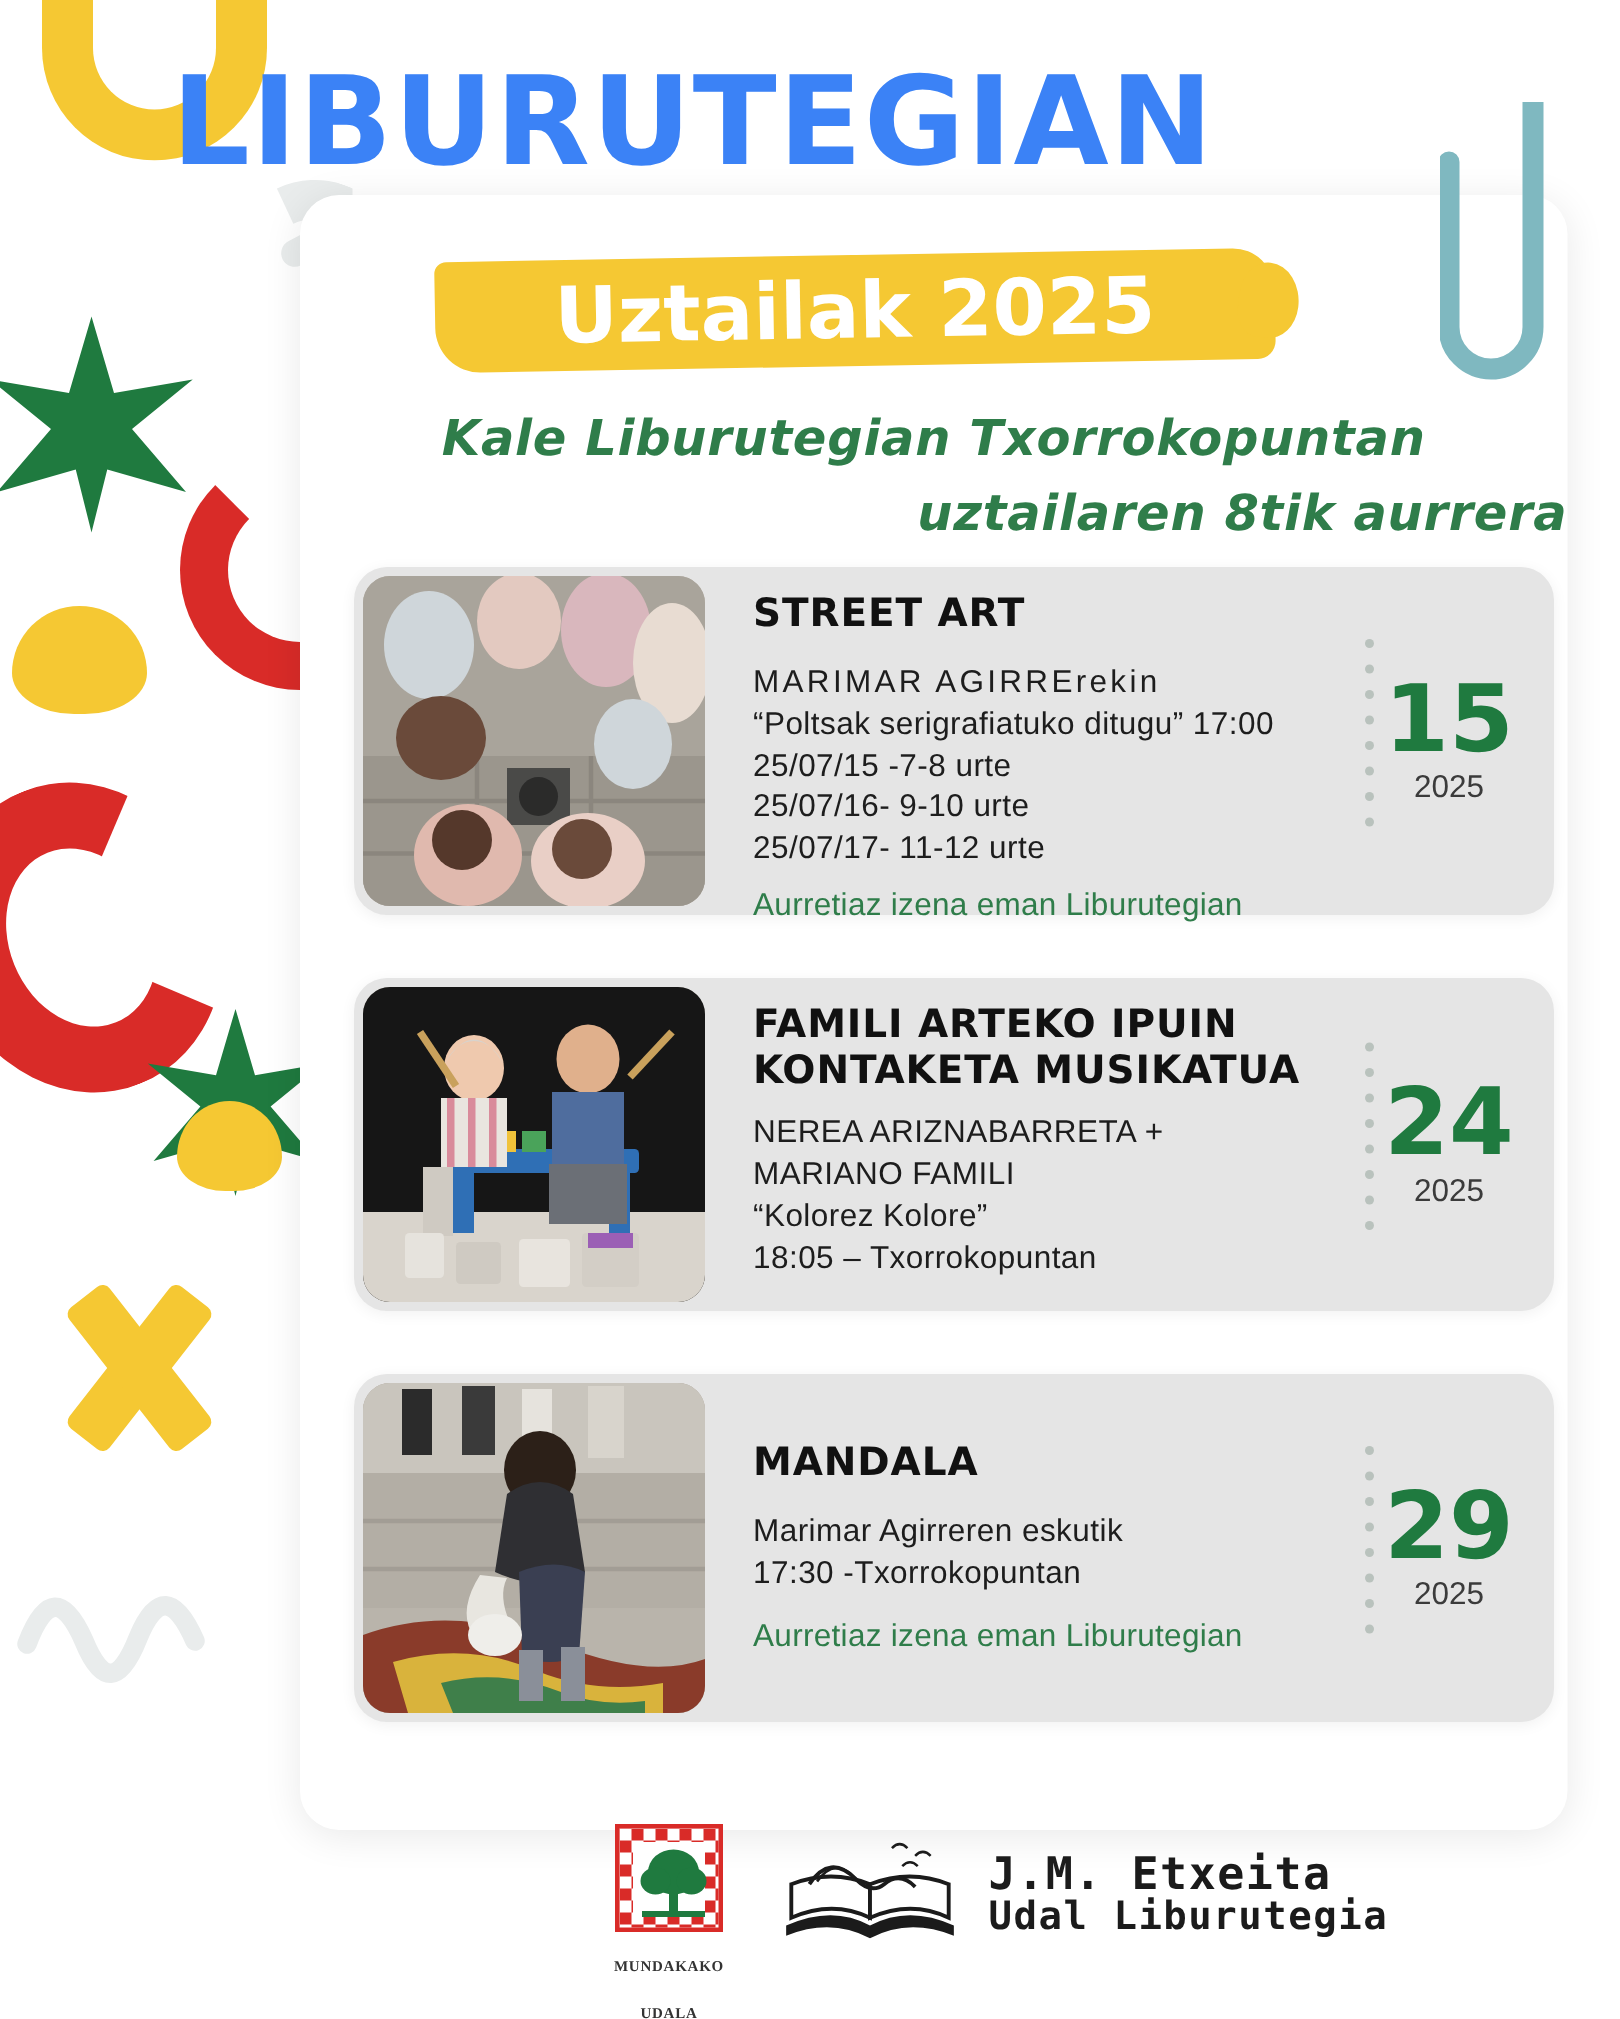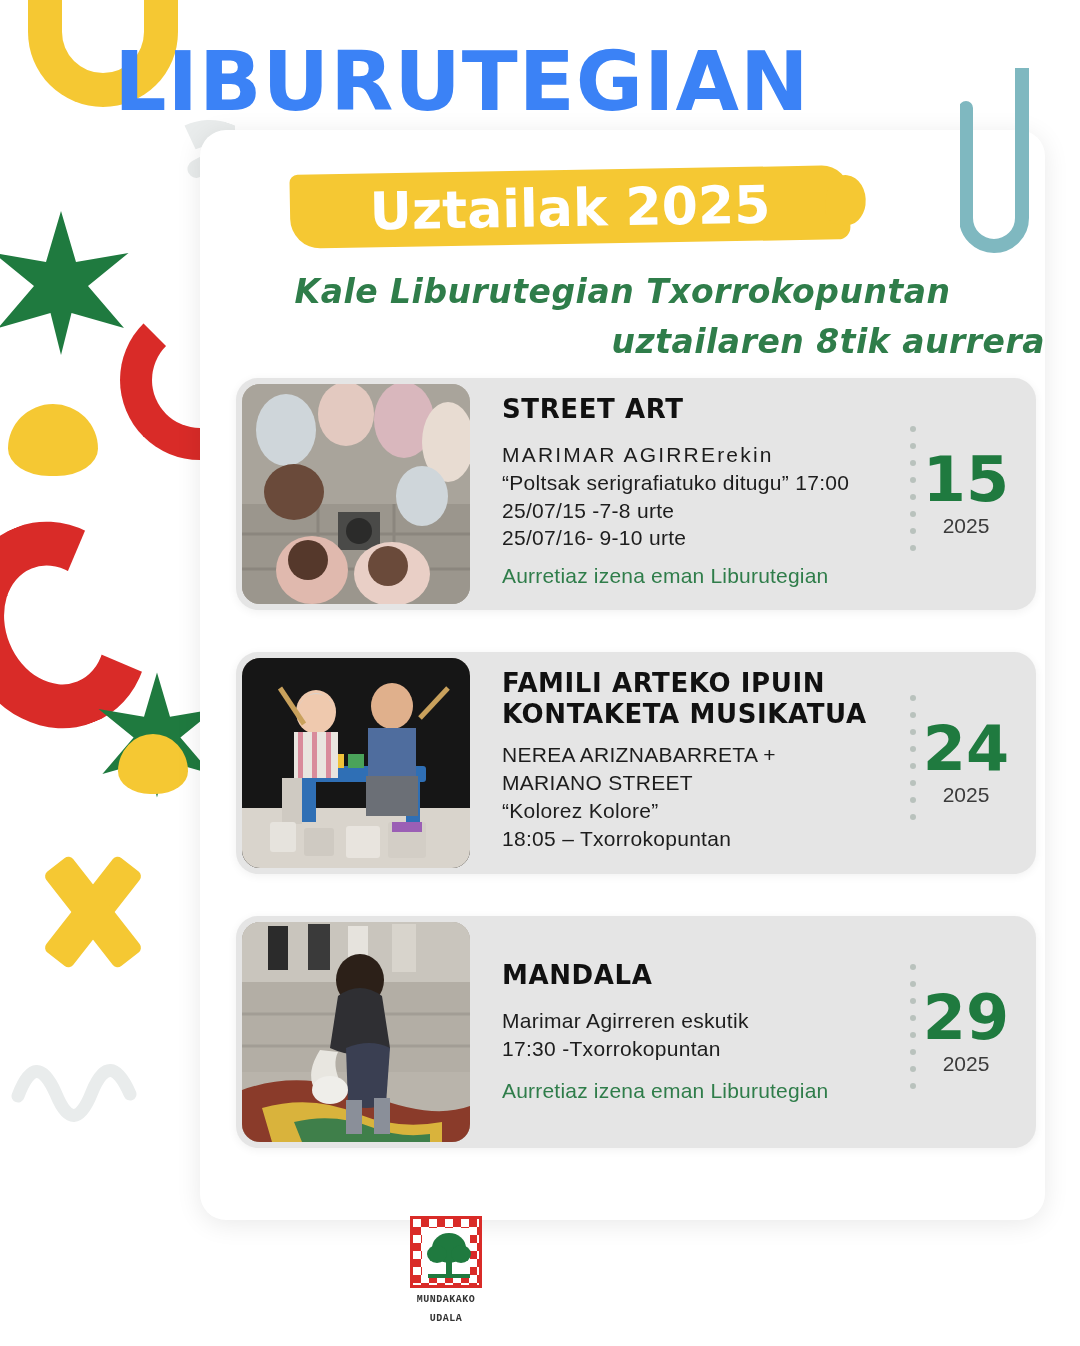--- a/index.html
+++ b/index.html
@@ -254,26 +254,26 @@
       repeating-conic-gradient(#d92b28 0 25%, #ffffff 0 50%) 0 0/16px 16px;
     border: 3px solid #d92b28;
     overflow: hidden;
   }
   .check-inner {
     position: absolute;
     left: 9px; top: 9px; right: 9px; bottom: 9px;
     background: #ffffff;
   }
   .logo-cap {
-    font-family: Liberation Mono, monospace;
+    font-family: Liberation Serif, serif;
     font-size: 10px;
     font-weight: 700;
     color: #333;
     letter-spacing: 0.5px;
-    margin-top: 6px;
+    margin-top: 18px;
     line-height: 1.25;
   }
   .logo-lib {
     position: absolute;
     left: 315px; top: 4px;
     width: 420px;
     display: flex;
     align-items: center;
     gap: 14px;
   }
@@ -367,20 +367,21 @@
       <circle cx="146" cy="182" r="20" fill="#6a4a3a"></circle>
     </svg>
   </div>
   <div class="ev-body">
     <div class="ev-title">STREET ART</div>
     <div class="gap-m"></div>
     <div class="ev-line ev-spaced">MARIMAR AGIRRErekin</div>
     <div class="ev-line">“Poltsak serigrafiatuko ditugu” 17:00</div>
     <div class="ev-line">25/07/15 -7-8 urte</div>
     <div class="ev-line">25/07/16- 9-10 urte</div>
+    <div class="ev-line">25/07/17- 11-12 urte</div>
     <div class="gap-s"></div>
     <div class="ev-note">Aurretiaz izena eman Liburutegian</div>
   </div>
   <div class="dots">
     <i></i>
       <i></i>
       <i></i>
       <i></i>
       <i></i>
       <i></i>
@@ -423,21 +424,21 @@
       <rect x="62" y="170" width="30" height="28" rx="3" fill="#cfcac2"></rect>
       <rect x="104" y="168" width="34" height="32" rx="3" fill="#e8e4de"></rect>
       <rect x="146" y="164" width="38" height="36" rx="3" fill="#d3cec6"></rect>
       <rect x="150" y="164" width="30" height="10" fill="#9b5fb5"></rect>
     </svg>
   </div>
   <div class="ev-body">
     <div class="ev-title">FAMILI ARTEKO IPUIN KONTAKETA MUSIKATUA</div>
     <div class="gap-s"></div>
     <div class="ev-line">NEREA ARIZNABARRETA +</div>
-    <div class="ev-line">MARIANO STREET</div>
+    <div class="ev-line">MARIANO FAMILI</div>
     <div class="ev-line">“Kolorez Kolore”</div>
     <div class="ev-line">18:05 – Txorrokopuntan</div>
   </div>
   <div class="dots">
     <i></i>
       <i></i>
       <i></i>
       <i></i>
       <i></i>
       <i></i>
@@ -509,13 +510,29 @@
           <ellipse cx="39" cy="26" rx="10" ry="9" fill="#1f7a3f"></ellipse>
           <rect x="24" y="30" width="6" height="18" fill="#1f7a3f"></rect>
           <rect x="6" y="46" width="42" height="4" fill="#1f7a3f"></rect>
         </svg>
       </div>
     </div>
     <div class="logo-cap">MUNDAKAKO</div>
     <div class="logo-cap">UDALA</div>
   </div>
 
+  <div class="logo-lib">
+    <svg viewBox="0 0 150 100" width="130" height="86">
+      <path d="M10 74 q36 -16 65 0 q30 -16 65 0 l0 8 q-35 -14 -65 2 q-30 -16 -65 -2 Z" fill="#1b1b1b"></path>
+      <path d="M14 68 q32 -14 61 0 l0 -26 q-30 -12 -61 0 Z" fill="#ffffff" stroke="#1b1b1b" stroke-width="3"></path>
+      <path d="M75 68 q32 -14 61 0 l0 -26 q-30 -12 -61 0 Z" fill="#ffffff" stroke="#1b1b1b" stroke-width="3"></path>
+      <path d="M28 42 q16 -24 36 -4 q12 12 22 4 q12 -10 24 2" fill="none" stroke="#1b1b1b" stroke-width="3"></path>
+      <path d="M34 40 q14 -20 30 -2" fill="none" stroke="#1b1b1b" stroke-width="2"></path>
+      <path d="M92 14 q6 -6 12 0" fill="none" stroke="#1b1b1b" stroke-width="2"></path>
+      <path d="M110 20 q6 -6 12 0" fill="none" stroke="#1b1b1b" stroke-width="2"></path>
+      <path d="M100 28 q6 -6 12 0" fill="none" stroke="#1b1b1b" stroke-width="2"></path>
+    </svg>
+    <div class="lib-text">
+      <div class="lib-l1">J.M. Etxeita</div>
+      <div class="lib-l2">Udal Liburutegia</div>
+    </div>
+  </div>
 </div>
 
 </body></html>

